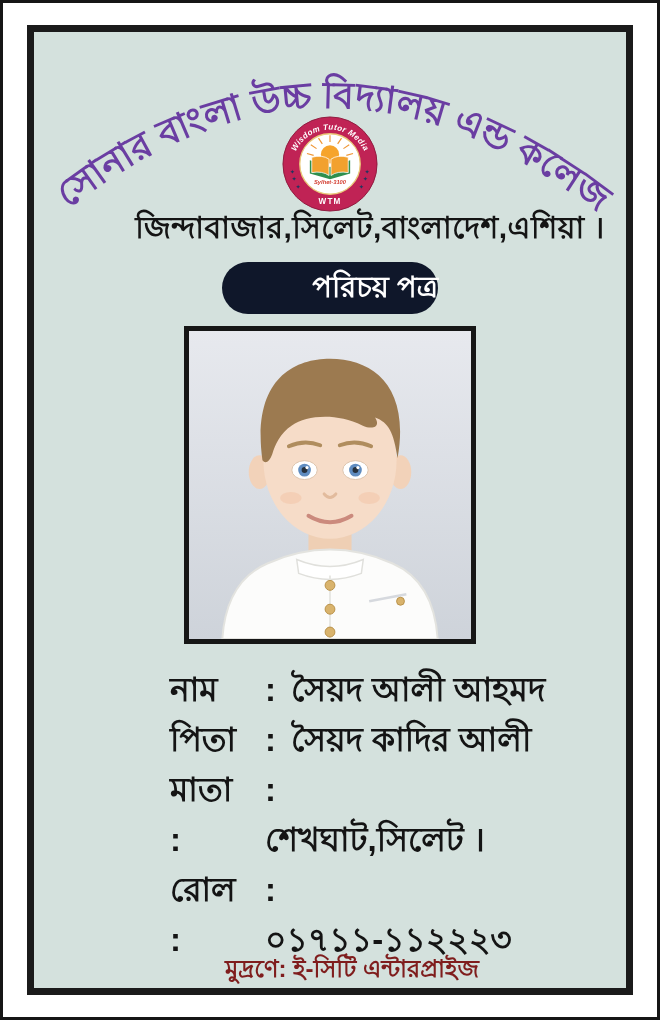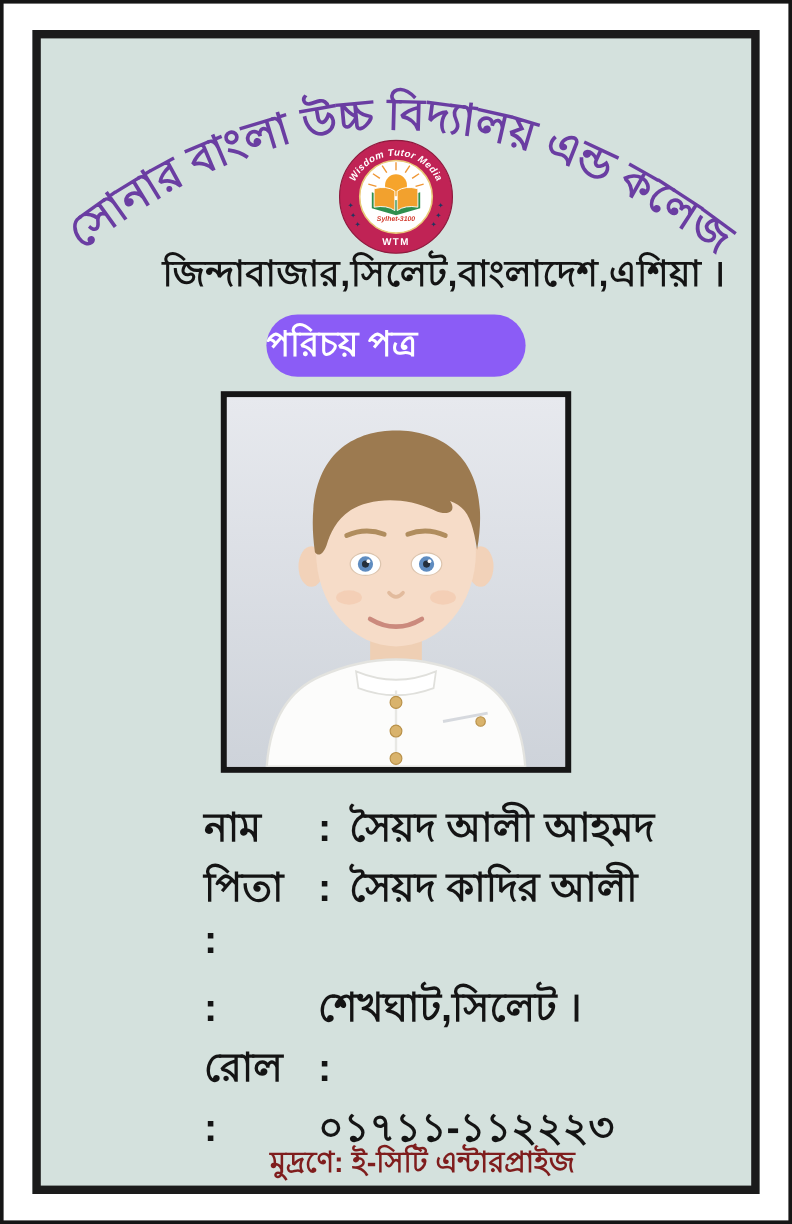--- a/index.html
+++ b/index.html
@@ -34,23 +34,23 @@
   .address {
     position:absolute; top:172px; left:0; width:100%;
     text-align:center;
     font-size:30px; font-weight:bold; color:#141414;
     letter-spacing:0.5px;
     margin-left:40px;
   }
   .badge {
     position:absolute; top:230px; left:188px;
     width:216px; height:52px;
-    background:#8b5cf6;
+    background:#0f172a;
     border-radius:27px;
-    display:flex; align-items:center; justify-content:flex-start;
+    display:flex; align-items:center; justify-content:flex-end;
     color:#ffffff; font-size:29px; font-weight:bold;
   }
   .photo-frame {
     position:absolute; left:150px; top:294px;
     width:292px; height:318px;
     box-sizing:border-box;
     border:5px solid #161616;
     background:#dfe1e7;
   }
   .photo-frame svg { display:block; width:100%; height:100%; }
@@ -203,20 +203,21 @@
       <span class="val">সৈয়দ আলী আহমদ</span>
     </div>
     <div class="info-row">
       <span class="spacer"></span>
       <span class="lbl">পিতা</span>
       <span class="sep">:</span>
       <span class="val">সৈয়দ কাদির আলী</span>
     </div>
     <div class="info-row">
       <span class="spacer"></span>
+      <span class="lbl">মাতা</span>
       <span class="sep">:</span>
     </div>
     <div class="info-row">
       <span class="spacer"></span>
       <span class="sep">:</span>
       <span class="val">শেখঘাট,সিলেট ।</span>
     </div>
     <div class="info-row">
       <span class="spacer"></span>
       <span class="lbl">রোল</span>

